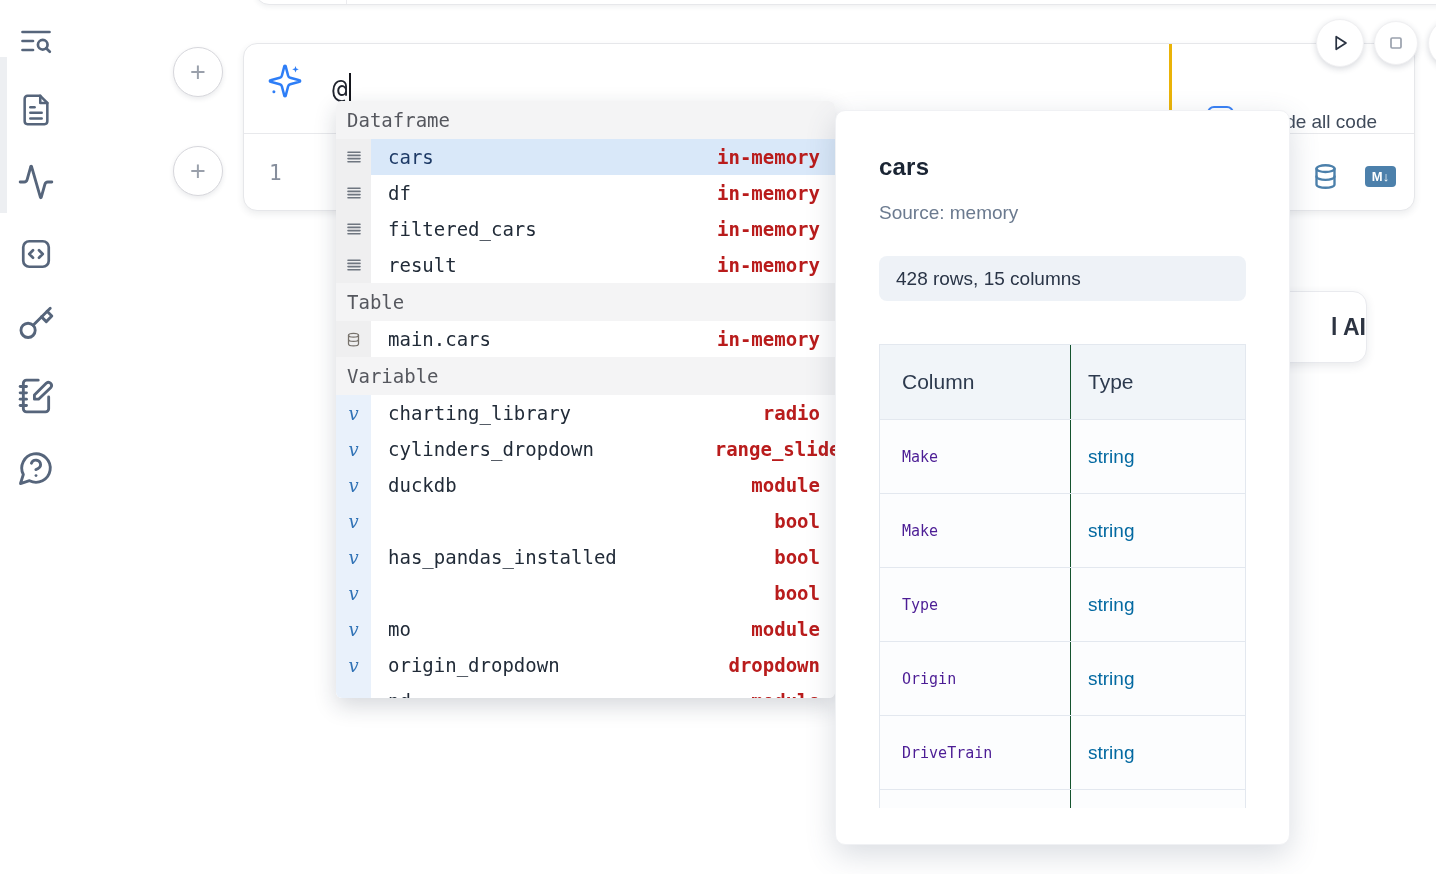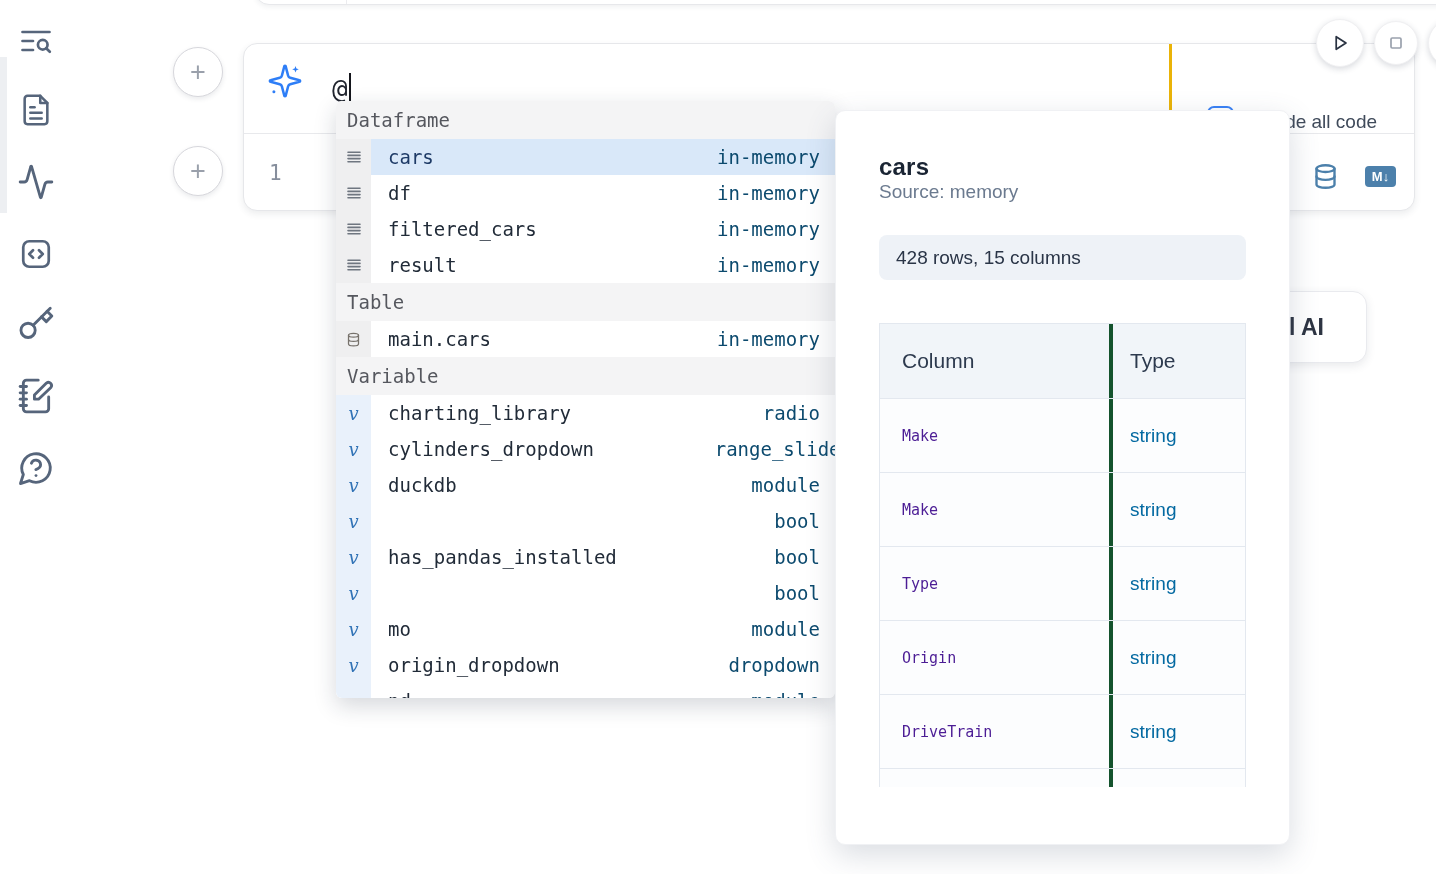--- a/index.html
+++ b/index.html
@@ -51,54 +51,54 @@
 
   
   .circ-btn { position:absolute; width:48px; height:48px; border-radius:50%; background:#fff;
               border:1px solid #f0f0f2; box-shadow:0 2px 6px rgba(40,50,70,.18);
               display:flex; align-items:center; justify-content:center; cursor:pointer; z-index:70; }
 
   
   .ai-card { position:absolute; left:1246px; top:291px; width:121px; height:72px; background:#fff;
              border:1px solid #e9eaee; border-radius:14px; box-shadow:0 3px 10px rgba(40,50,70,.10);
              z-index:55; display:flex; align-items:center; cursor:pointer;
-             font-size:23px; font-weight:bold; color:#2d3442; padding-left:42px; white-space:nowrap; }
+             font-size:23px; font-weight:bold; color:#2d3442; padding-left:42px; white-space:nowrap;justify-content:flex-end; }
 
   
   .dropdown { position:absolute; left:336px; top:101px; width:499px; height:597px; background:#fff;
               border-radius:6px; box-shadow:0 8px 22px rgba(30,40,60,.18); z-index:50; overflow:hidden; }
   .ac-hd { height:38px; background:#f4f4f5; color:#55575e; font-size:19px;
            display:flex; align-items:center; padding-left:11px; }
   .ac-row { height:36px; display:flex; align-items:stretch; background:#fff; font-size:19px;
             cursor:pointer; overflow:hidden; }
   .gutter { width:35px; flex:0 0 auto; background:#efeff0; display:flex; align-items:center;
             justify-content:center; color:#6f7680; }
   .gutter.var { background:#e9f1fb; color:#3173b6;
                 font-family:"DejaVu Serif", serif; font-style:italic; font-size:18px; }
   .gutter .tbl-ic { color:#77726c; }
   .ac-main { flex:1 1 auto; display:flex; align-items:center; padding:0 15px 0 17px; min-width:0; }
   .ac-row.sel .ac-main { background:#d9e8f9; }
   .nm { color:#212b38; white-space:nowrap; }
   .ac-row.sel .nm { color:#1d3a66; }
-  .tp { margin-left:auto; color:#0c4a6e; white-space:nowrap; padding-left:12px; }
+  .tp { margin-left:auto; color:#b91c1c; white-space:nowrap; padding-left:12px;font-weight:bold; }
   .tp.clip { margin-right:-32px; }
 
   
   .panel { position:absolute; left:835px; top:110px; width:455px; height:735px; background:#fff;
            border-radius:10px; border:1px solid #f0f1f4; box-shadow:0 10px 30px rgba(70,85,110,.20);
            z-index:60; padding:42px 43px 0 43px; }
   .panel-title { font-size:24px; font-weight:bold; color:#1a2433; letter-spacing:.2px; }
-  .panel-src { font-size:19px; color:#6b7a8f; }
+  .panel-src { margin-top:21px; font-size:19px; color:#6b7a8f; }
   .shape-badge { margin-top:32px; height:45px; background:#eef2f7; border-radius:8px;
                  display:flex; align-items:center; padding-left:17px; font-size:19px; color:#2a3547; }
   .col-table { margin-top:43px; height:464px; overflow:hidden;
                border-top:1px solid #e3e8ef; border-left:1px solid #e3e8ef; border-right:1px solid #e3e8ef; }
   .ct-row { display:flex; height:74px; border-bottom:1px solid #e3e8ef; background:#fcfdfe; }
   .ct-row.hd { height:75px; background:#f1f5f9; }
-  .ct-c1 { width:233px; flex:0 0 auto; border-right:4px solid #14532d; display:flex;
+  .ct-c1 { width:191px; flex:0 0 auto; border-right:1px solid #14532d; display:flex;
            align-items:center; padding-left:22px; }
   .ct-c2 { flex:1 1 auto; display:flex; align-items:center; padding-left:17px; }
   .ct-row.hd .ct-c1, .ct-row.hd .ct-c2 { font-size:21px; color:#2d3a4e; font-family:"Liberation Sans",sans-serif; }
   .ct-name { font-size:15px; color:#4c1d95; }
   .ct-type { font-size:19px; color:#0369a1; }
 </style>
 </head>
 <body>
 
 <nav>

